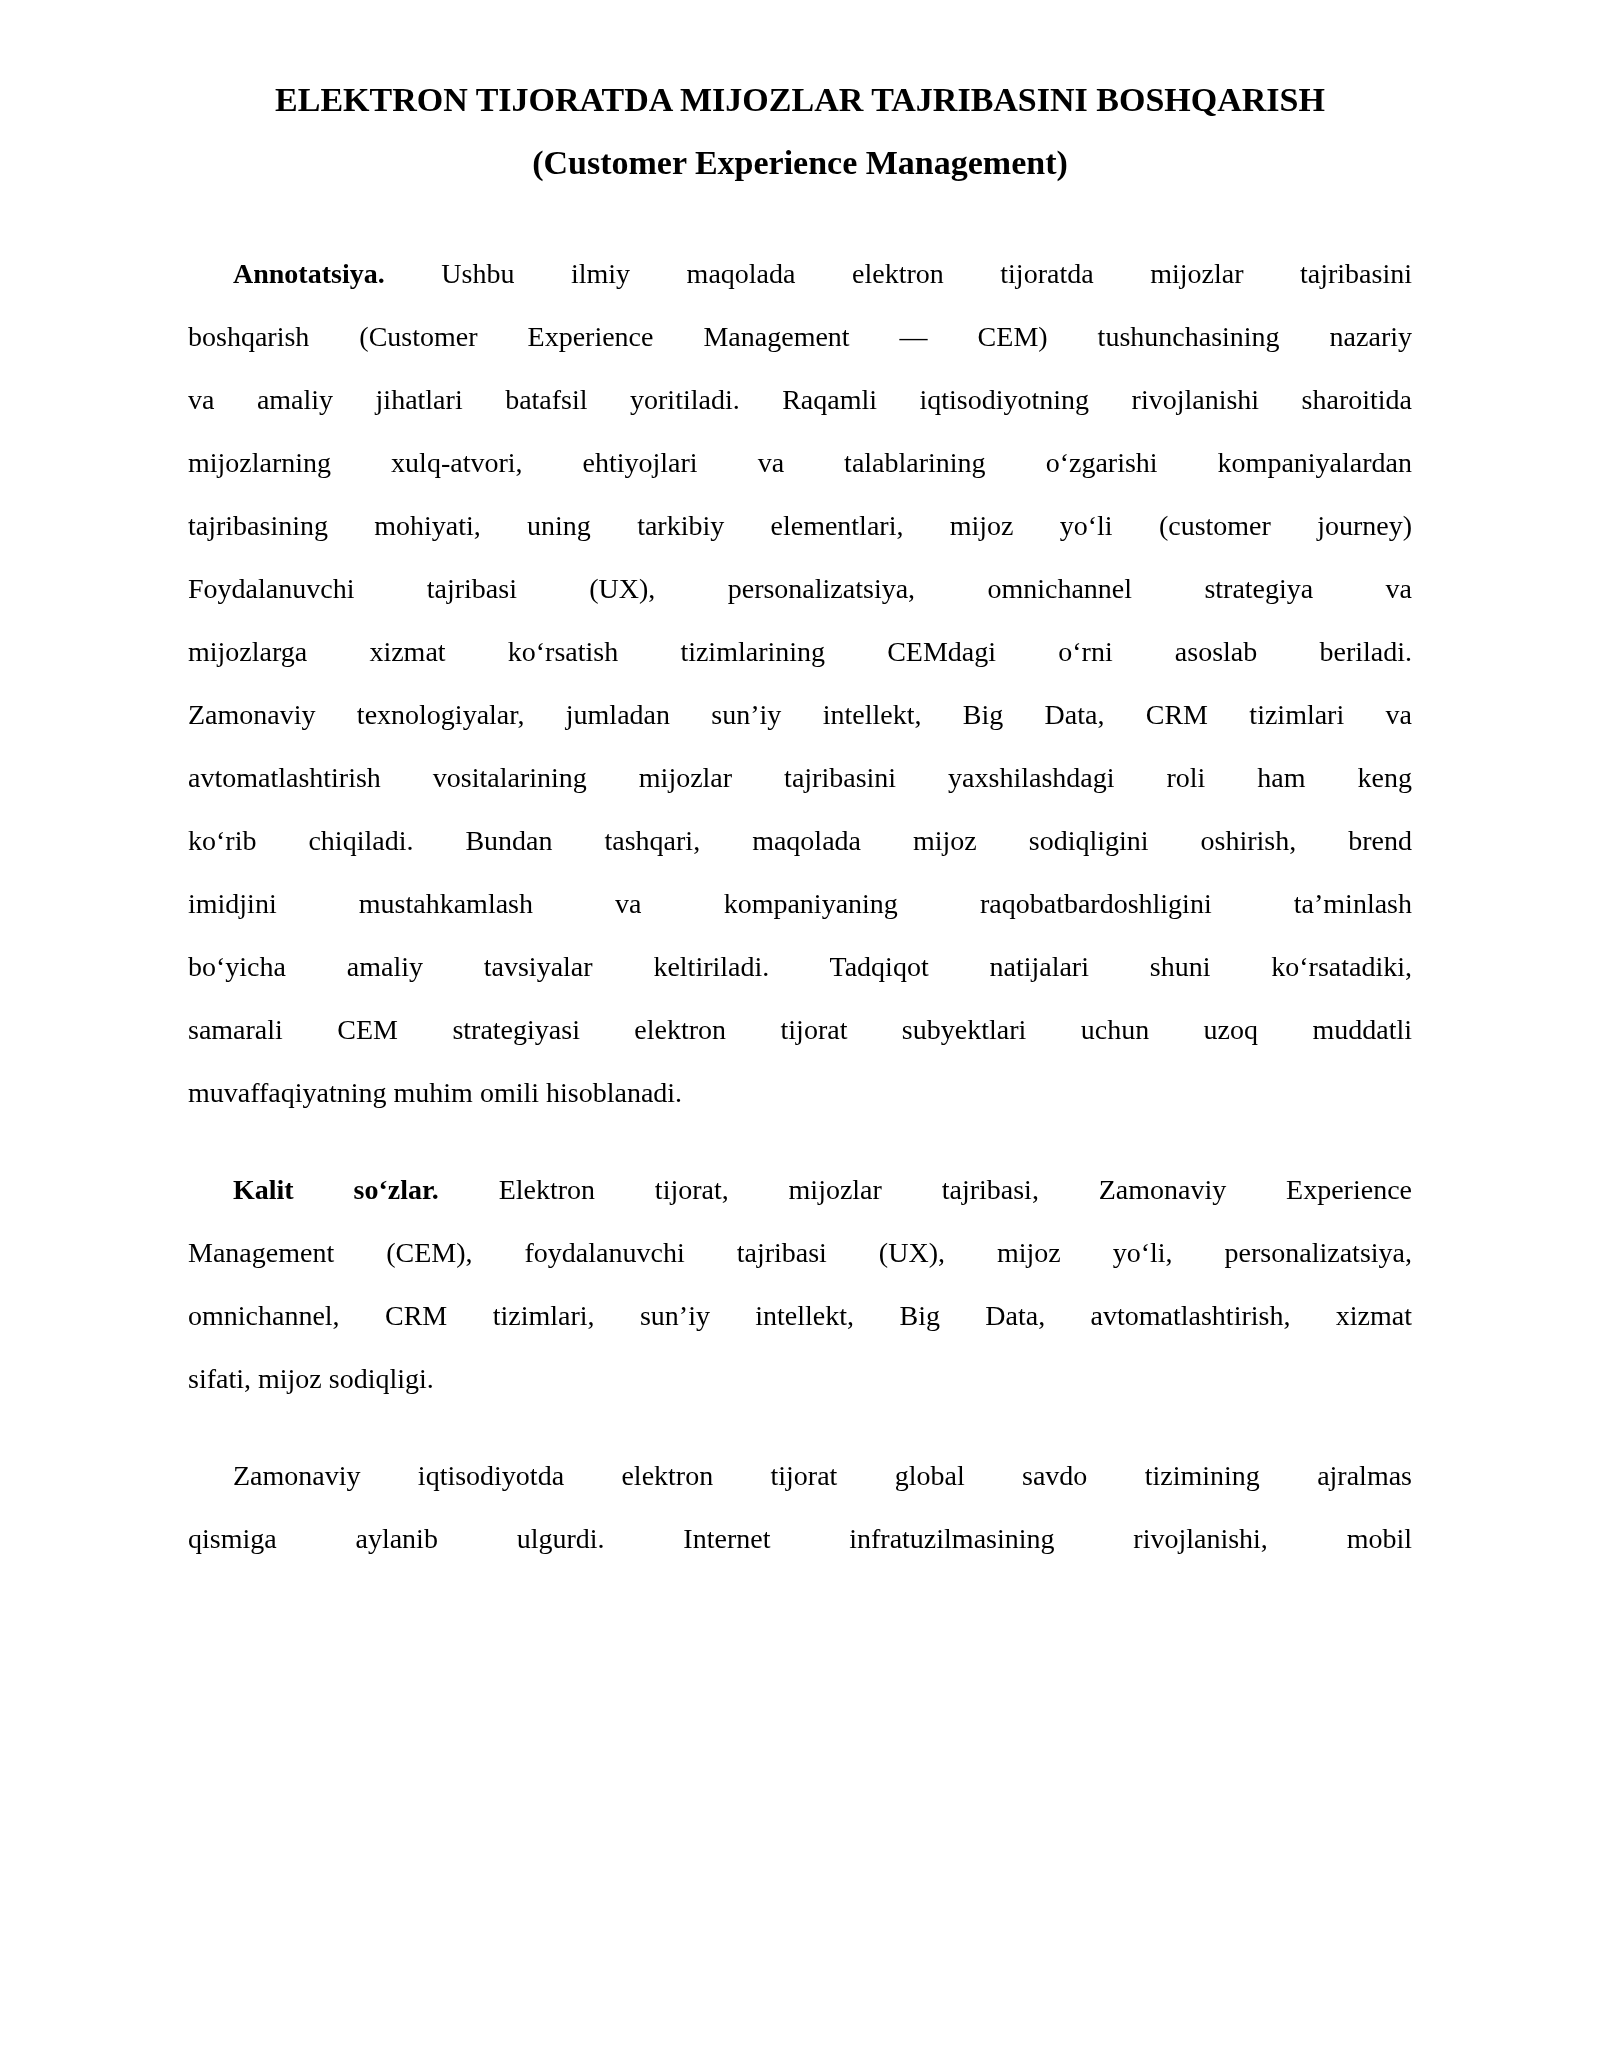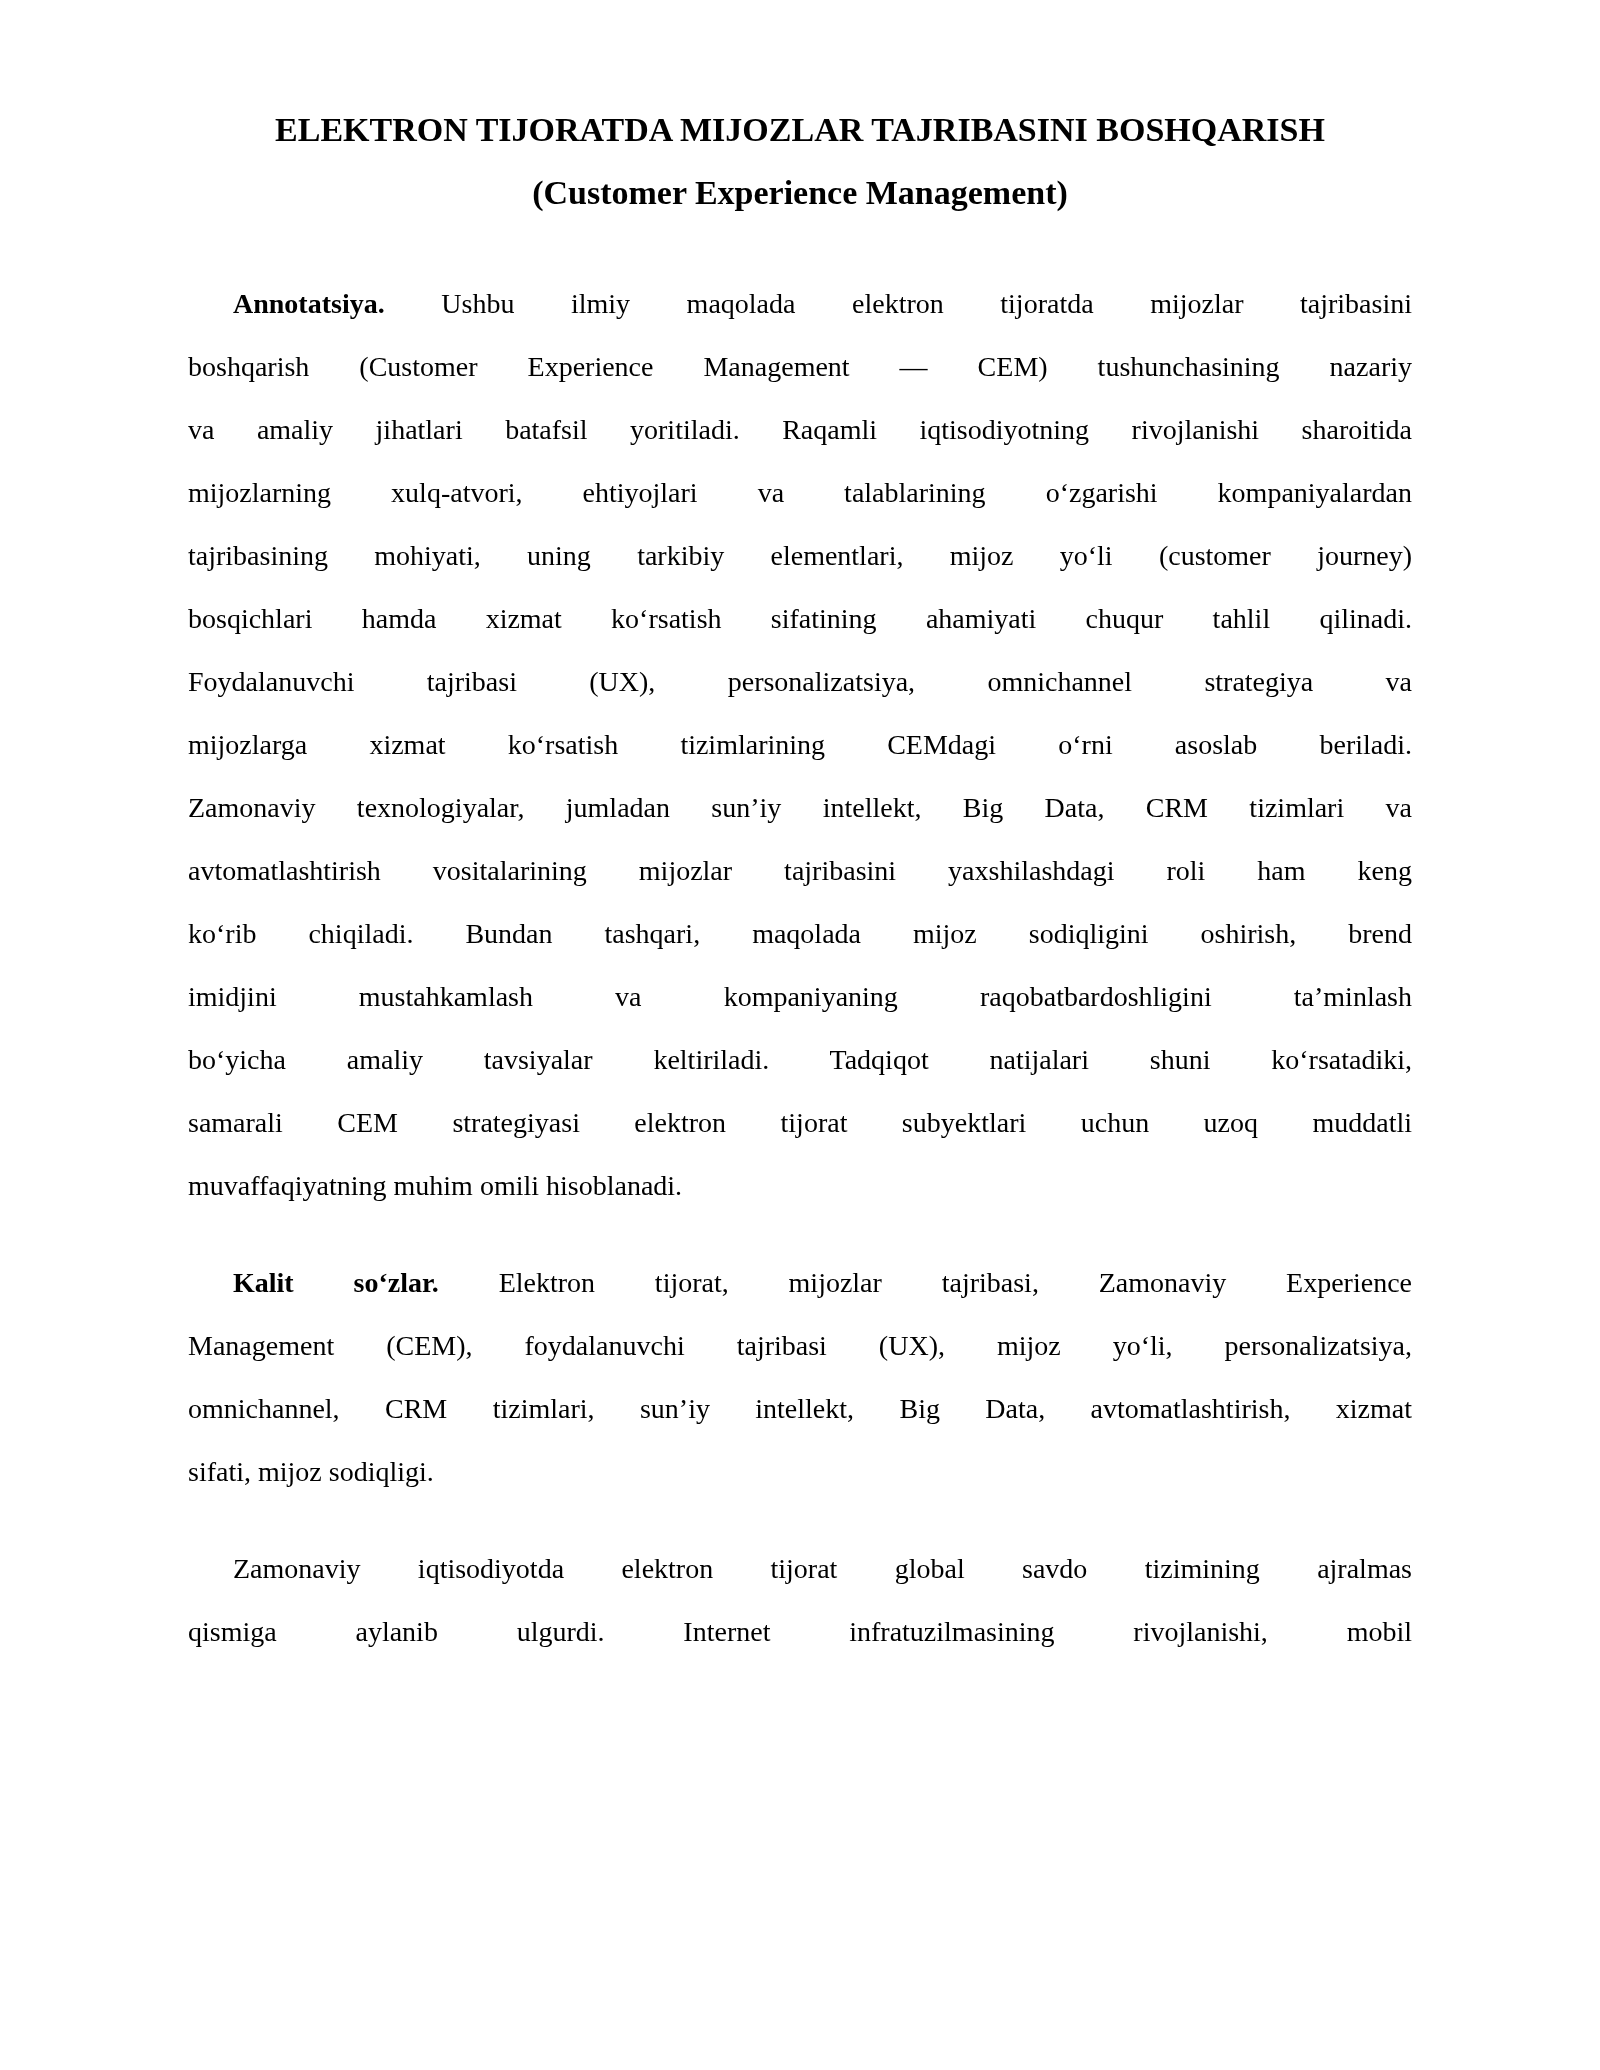--- a/index.html
+++ b/index.html
@@ -6,21 +6,21 @@
     margin: 0;
     padding: 0;
     background: #ffffff;
   }
   .page {
     position: relative;
     width: 1600px;
     height: 2070px;
     background: #ffffff;
     box-sizing: border-box;
-    padding: 98px 188px 0 188px;
+    padding: 68px 188px 0 188px;
     font-family: "Liberation Serif", "DejaVu Serif", serif;
     color: #000000;
     overflow: hidden;
   }
   .doc-title {
     margin: 0;
     font-size: 34px;
     font-weight: bold;
     line-height: 63px;
     text-align: center;
@@ -49,21 +49,20 @@
     <span class="title-line">ELEKTRON TIJORATDA MIJOZLAR TAJRIBASINI BOSHQARISH</span>
     <span class="title-line">(Customer Experience Management)</span>
   </h1>
   <div class="doc-body" id="doc-body">
       <div class="para">
         <div class="line just indent"><span class="lead">Annotatsiya.</span> <span>Ushbu ilmiy maqolada elektron tijoratda mijozlar tajribasini</span></div>
         <div class="line just"><span>boshqarish (Customer Experience Management — CEM) tushunchasining nazariy</span></div>
         <div class="line just"><span>va amaliy jihatlari batafsil yoritiladi. Raqamli iqtisodiyotning rivojlanishi sharoitida</span></div>
         <div class="line just"><span>mijozlarning xulq-atvori, ehtiyojlari va talablarining o‘zgarishi kompaniyalardan</span></div>
         <div class="line just"><span>tajribasining mohiyati, uning tarkibiy elementlari, mijoz yo‘li (customer journey)</span></div>
-        <div class="line just"><span>bosqichlari hamda xizmat ko‘rsatish sifatining ahamiyati chuqur tahlil qilinadi.</span></div>
         <div class="line just"><span>Foydalanuvchi tajribasi (UX), personalizatsiya, omnichannel strategiya va</span></div>
         <div class="line just"><span>mijozlarga xizmat ko‘rsatish tizimlarining CEMdagi o‘rni asoslab beriladi.</span></div>
         <div class="line just"><span>Zamonaviy texnologiyalar, jumladan sun’iy intellekt, Big Data, CRM tizimlari va</span></div>
         <div class="line just"><span>avtomatlashtirish vositalarining mijozlar tajribasini yaxshilashdagi roli ham keng</span></div>
         <div class="line just"><span>ko‘rib chiqiladi. Bundan tashqari, maqolada mijoz sodiqligini oshirish, brend</span></div>
         <div class="line just"><span>imidjini mustahkamlash va kompaniyaning raqobatbardoshligini ta’minlash</span></div>
         <div class="line just"><span>bo‘yicha amaliy tavsiyalar keltiriladi. Tadqiqot natijalari shuni ko‘rsatadiki,</span></div>
         <div class="line just"><span>samarali CEM strategiyasi elektron tijorat subyektlari uchun uzoq muddatli</span></div>
         <div class="line"><span>muvaffaqiyatning muhim omili hisoblanadi.</span></div>
       </div>

